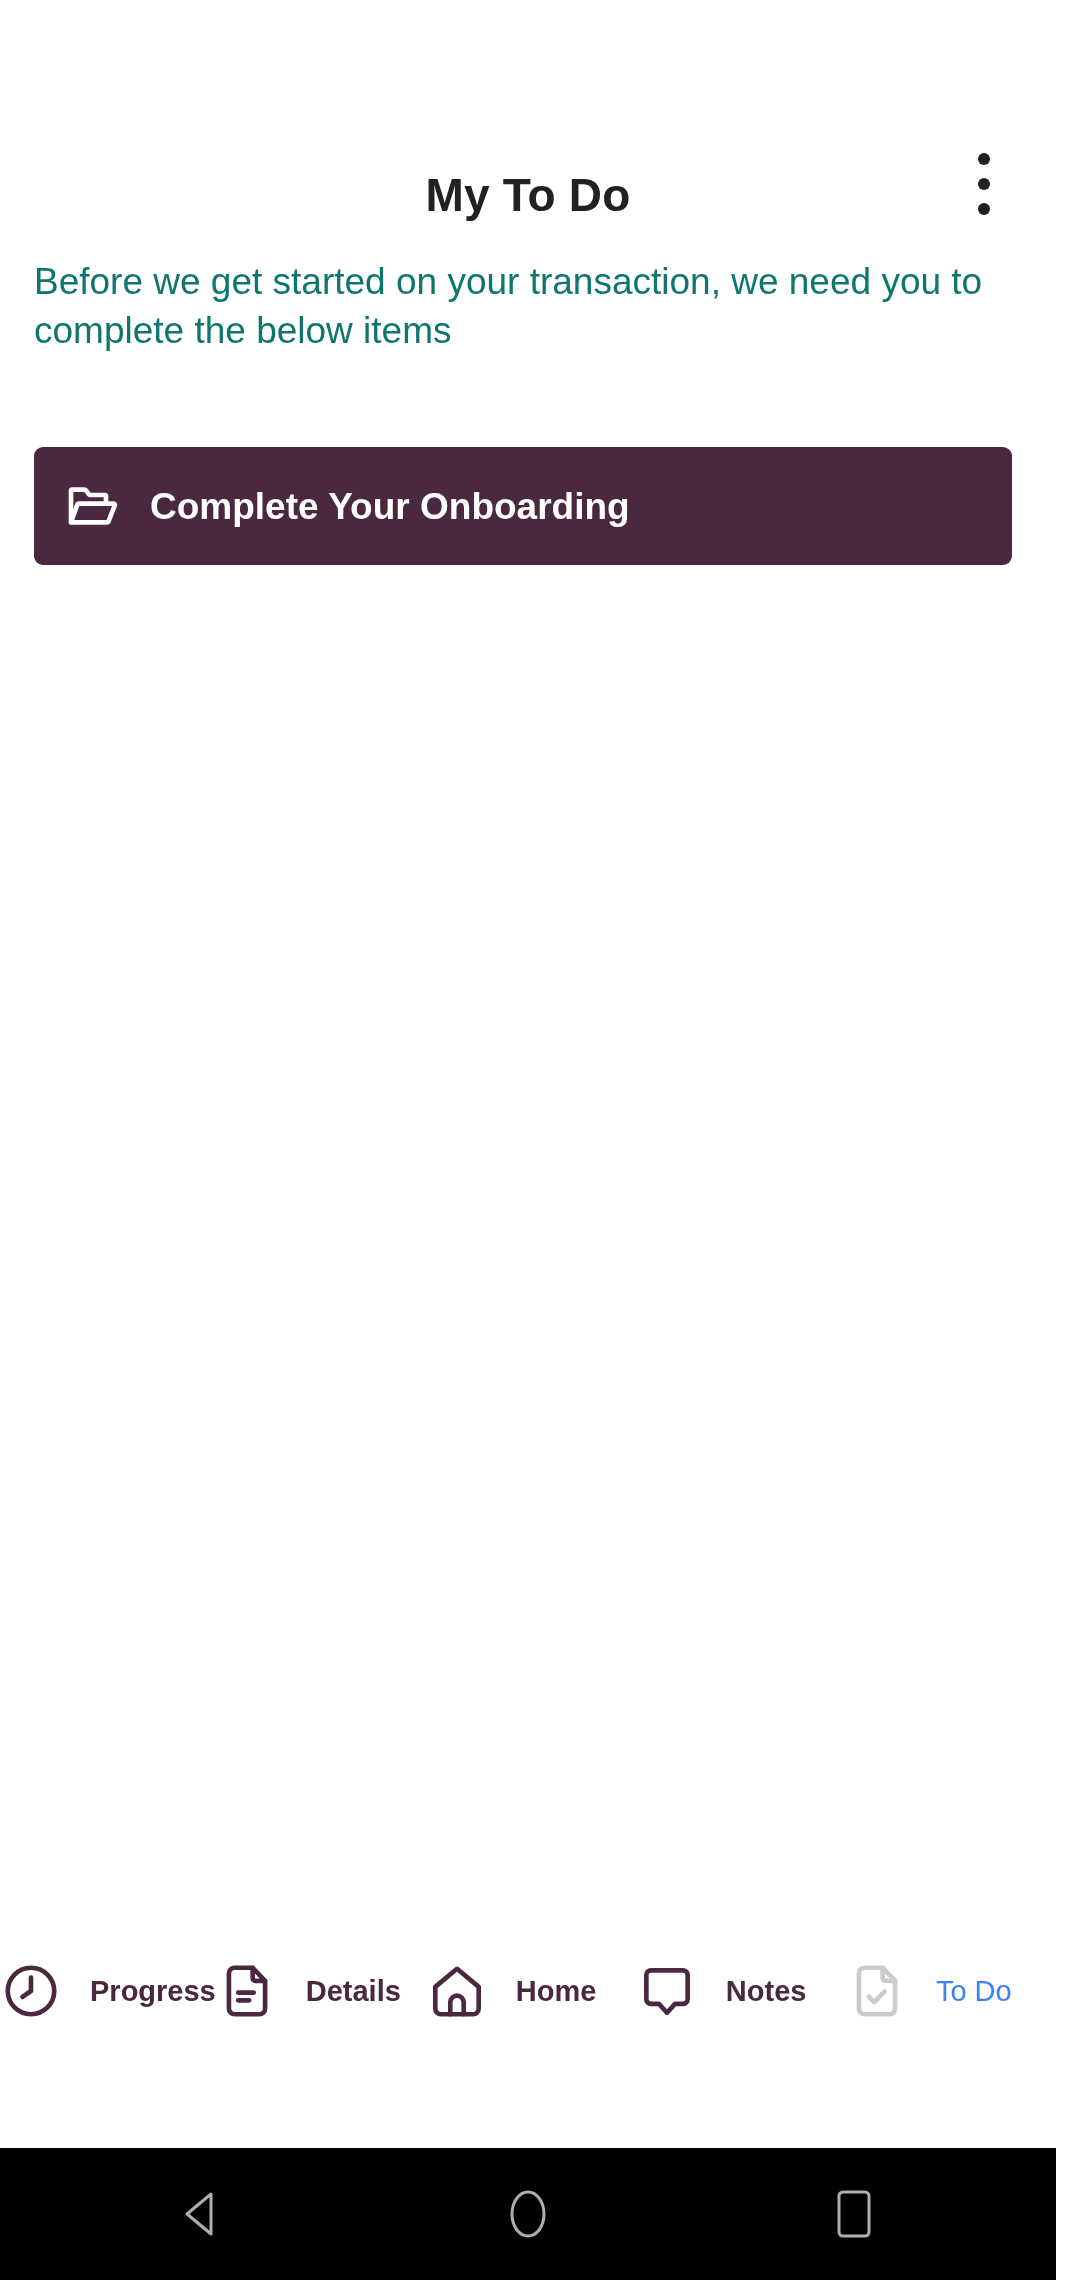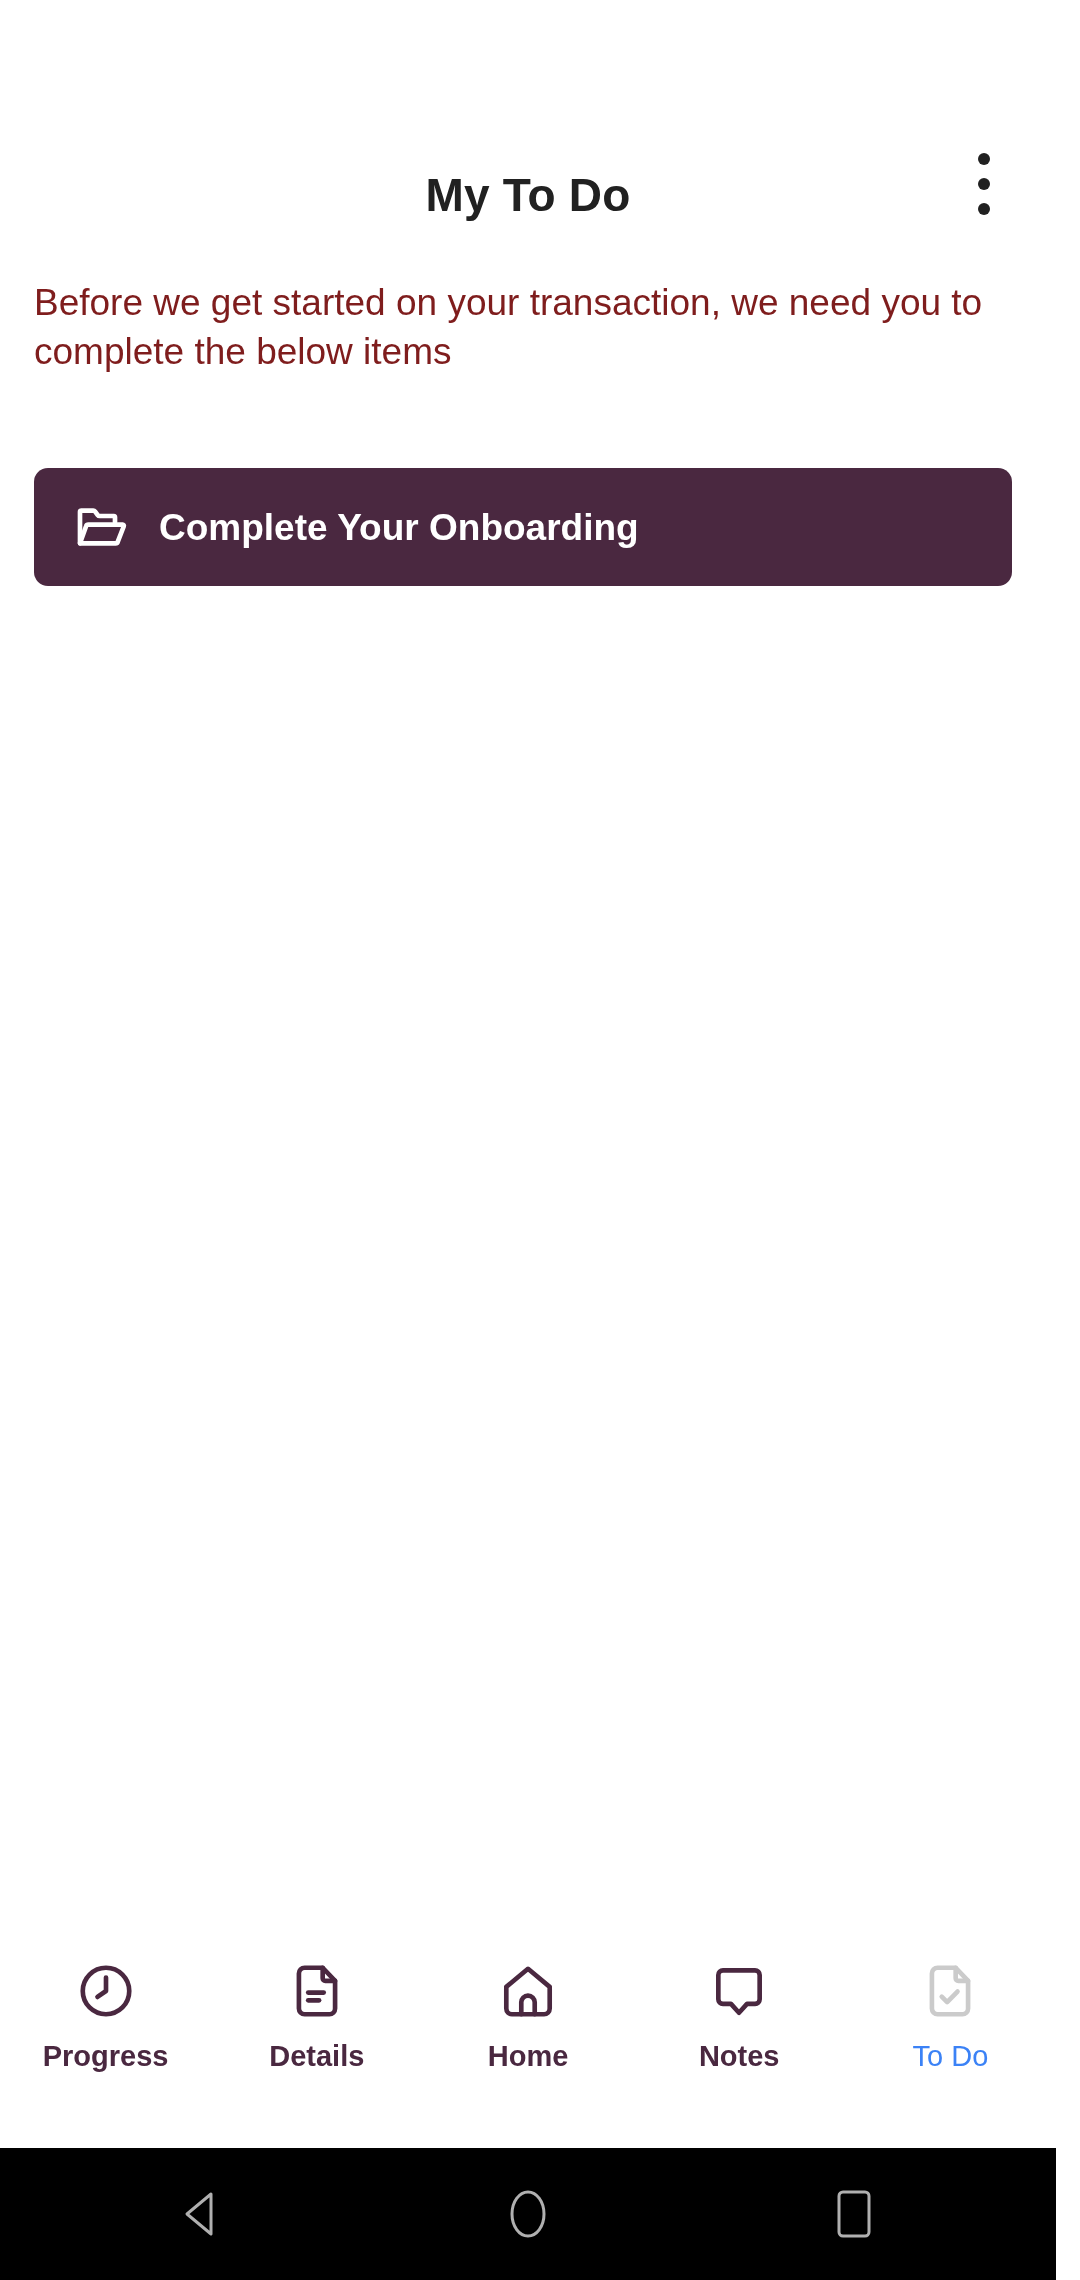--- a/index.html
+++ b/index.html
@@ -73,35 +73,35 @@
     font-size: 38px;
     font-weight: bold;
     color: #1d1d1d;
     line-height: 1.18;
     margin-top: 143px;
   }
 
   .section-body {
     font-size: 37px;
     font-weight: normal;
-    color: #7f1d1d;
+    color: #0f766e;
     line-height: 1.33;
-    margin-top: 28px;
+    margin-top: 7px;
     max-width: 1000px;
   }
 
   .action-button {
     margin-top: 92px;
     width: 978px;
     height: 118px;
     background: #4a2840;
-    border-radius: 14px;
-    display: flex;
-    align-items: center;
-    padding-left: 39px;
+    border-radius: 9px;
+    display: flex;
+    align-items: center;
+    padding-left: 30px;
     gap: 30px;
     cursor: pointer;
     border: none;
   }
 
   .action-button .folder-icon {
     width: 56px;
     height: 56px;
     flex: 0 0 56px;
     display: block;
@@ -120,23 +120,23 @@
     height: 210px;
     background: #ffffff;
     display: flex;
     align-items: flex-start;
     padding-top: 22px;
   }
 
   .tab {
     flex: 1 1 0;
     display: flex;
-    flex-direction: column;
-    align-items: center;
-    gap: 20px;
+    flex-direction: row;
+    align-items: center;
+    gap: 28px;
     cursor: pointer;
   }
 
   .tab .tab-icon {
     width: 62px;
     height: 62px;
     display: block;
   }
 
   .tab-label {

